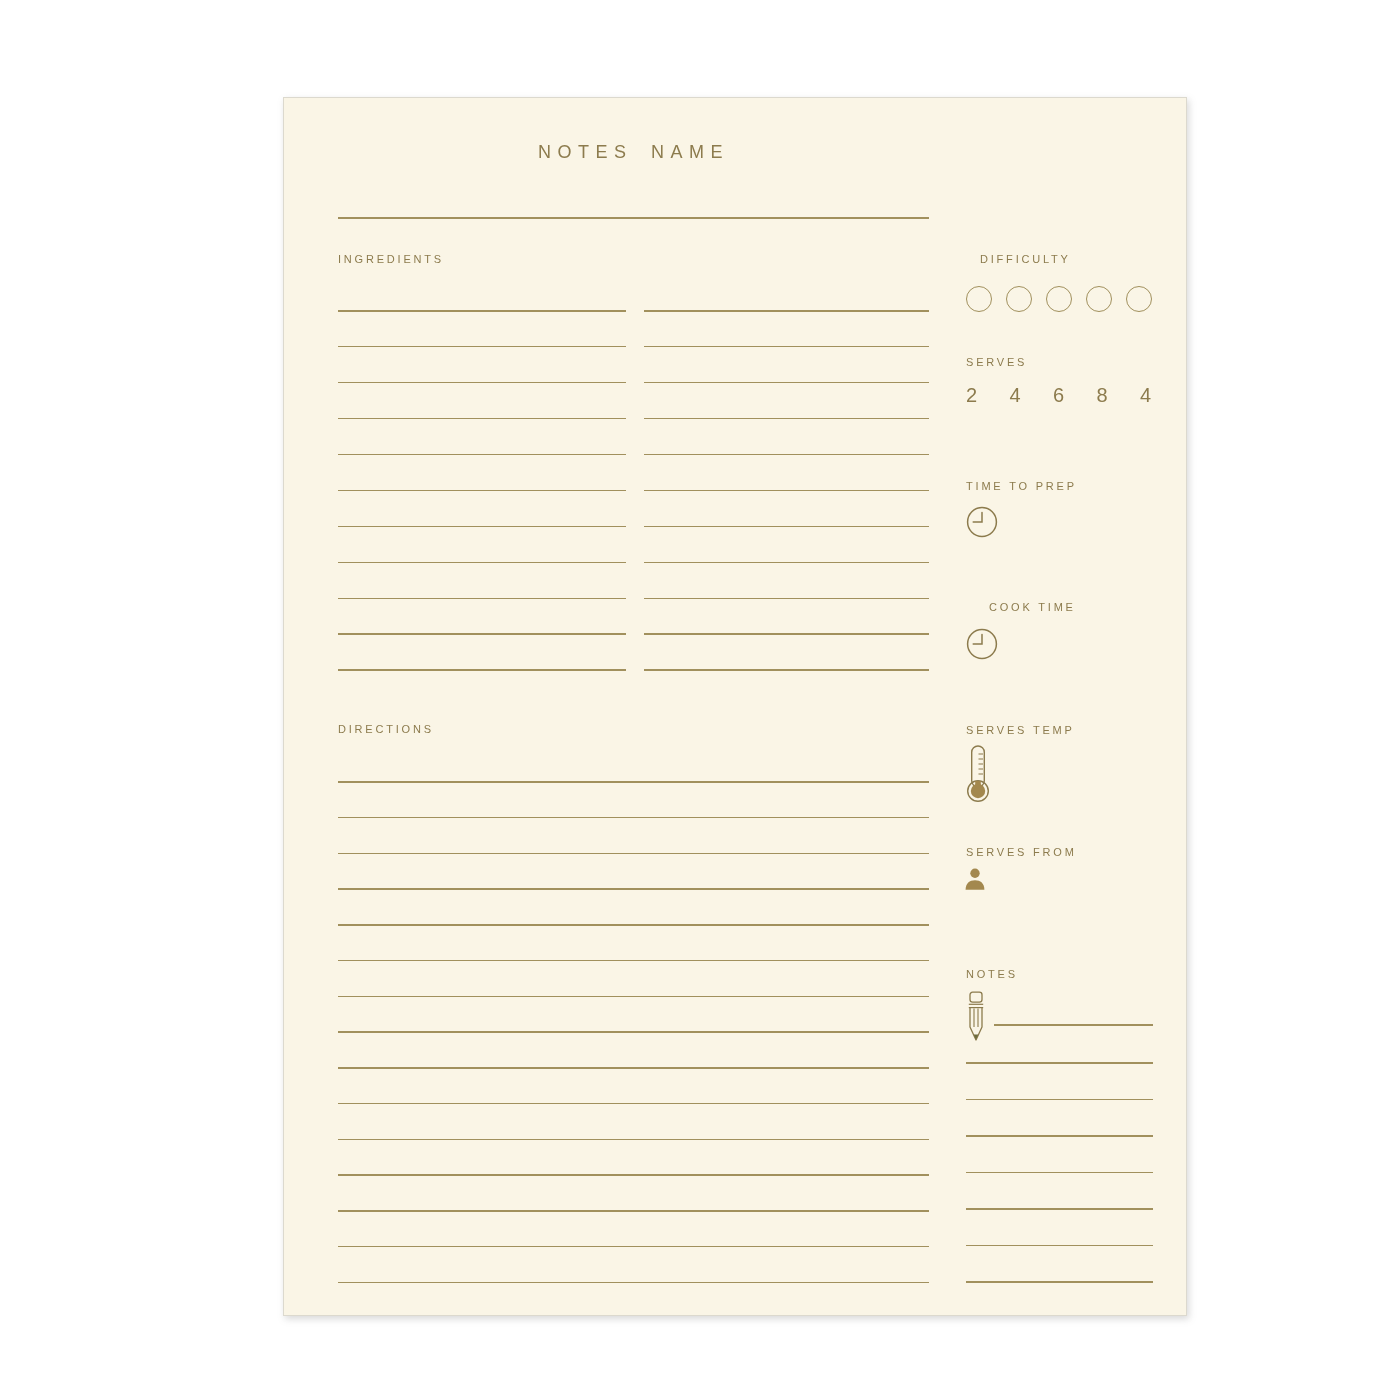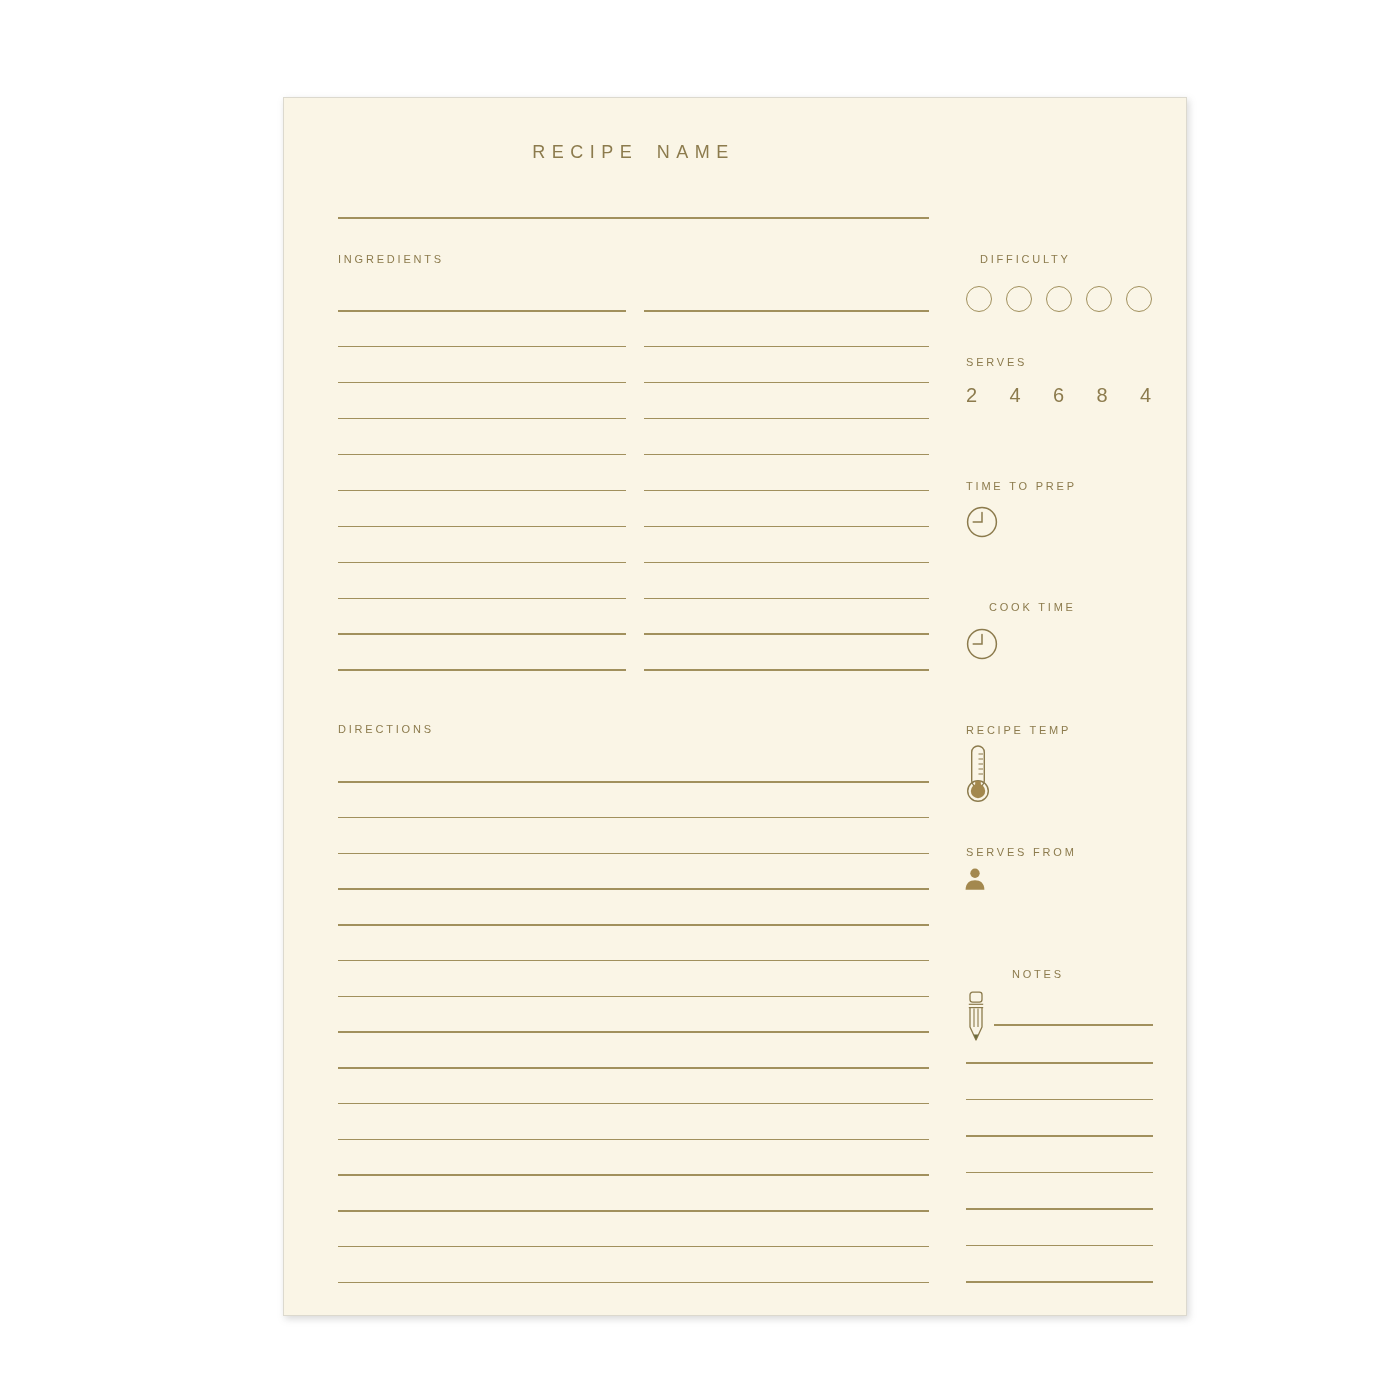--- a/index.html
+++ b/index.html
@@ -37,21 +37,21 @@
   #dir-lines{left:54px;top:683px;width:591px;height:502px;}
   #notes-lines{left:682px;top:964px;width:187px;height:221px;}
   .ingredients-label{left:54px;top:155px;}
   .directions-label{left:54px;top:625px;}
   .difficulty-label{left:696px;top:155px;}
   .serves-label{left:682px;top:258px;}
   .prep-label{left:682px;top:382px;}
   .cook-label{left:705px;top:503px;text-align:right;}
   .temp-label{left:682px;top:626px;}
   .from-label{left:682px;top:748px;}
-  .notes-label{left:682px;top:870px;margin-left:46px;}
+  .notes-label{left:682px;top:870px;}
   #difficulty-circles{
     position:absolute;left:682px;top:188px;width:186px;
     display:flex;justify-content:space-between;
   }
   .circle{
     width:26px;height:26px;border-radius:50%;
     border:1.3px solid var(--rule-line,#A1905D);
     box-sizing:border-box;background:transparent;
   }
   #serves-options{
@@ -69,21 +69,21 @@
   #person{left:679px;top:769px;}
   #pencil{left:680px;top:893px;}
   .notes-first-line{position:absolute;left:710px;top:926px;width:159px;}
 </style>
 </head>
 <body>
 
 <div class="page">
   <div class="card">
 
-    <div class="title">RECIPE NAME</div>
+    <div class="title">NOTES NAME</div>
     <div class="rule title-rule"></div>
 
     <div class="label ingredients-label">INGREDIENTS</div>
     <div class="lines-col" id="ing-left">
         <div class="rule"></div>
         <div class="rule"></div>
         <div class="rule"></div>
         <div class="rule"></div>
         <div class="rule"></div>
         <div class="rule"></div>
@@ -153,21 +153,21 @@
     </div>
 
     <div class="label cook-label">COOK TIME</div>
     <div class="icon" id="clock-cook">
       <svg width="32" height="32" viewBox="0 0 32 32">
         <circle class="stroke-ink" cx="16" cy="16" r="14.4" stroke-width="1.5"></circle>
         <path class="stroke-ink" d="M16 6.5 L16 16 L7.2 16" stroke-width="1.5" stroke-linecap="round"></path>
       </svg>
     </div>
 
-    <div class="label temp-label">RECIPE TEMP</div>
+    <div class="label temp-label">SERVES TEMP</div>
     <div class="icon" id="thermo">
       <svg width="22" height="58" viewBox="0 0 22 58">
         <rect class="stroke-ink" x="4.7" y="1" width="12.6" height="41" rx="6.3" stroke-width="1.4"></rect>
         <path class="stroke-ink" d="M11.5 9 H16 M11.5 14 H16 M11.5 19 H16 M11.5 24 H16 M11.5 29 H16" stroke-width="1.1"></path>
         <circle class="stroke-ink" cx="11" cy="46" r="10.3" stroke-width="1.4"></circle>
         <circle class="fill-tan" cx="11" cy="46" r="7.2"></circle>
         <rect class="fill-tan" x="8.2" y="36" width="5.6" height="6"></rect>
       </svg>
     </div>
 

